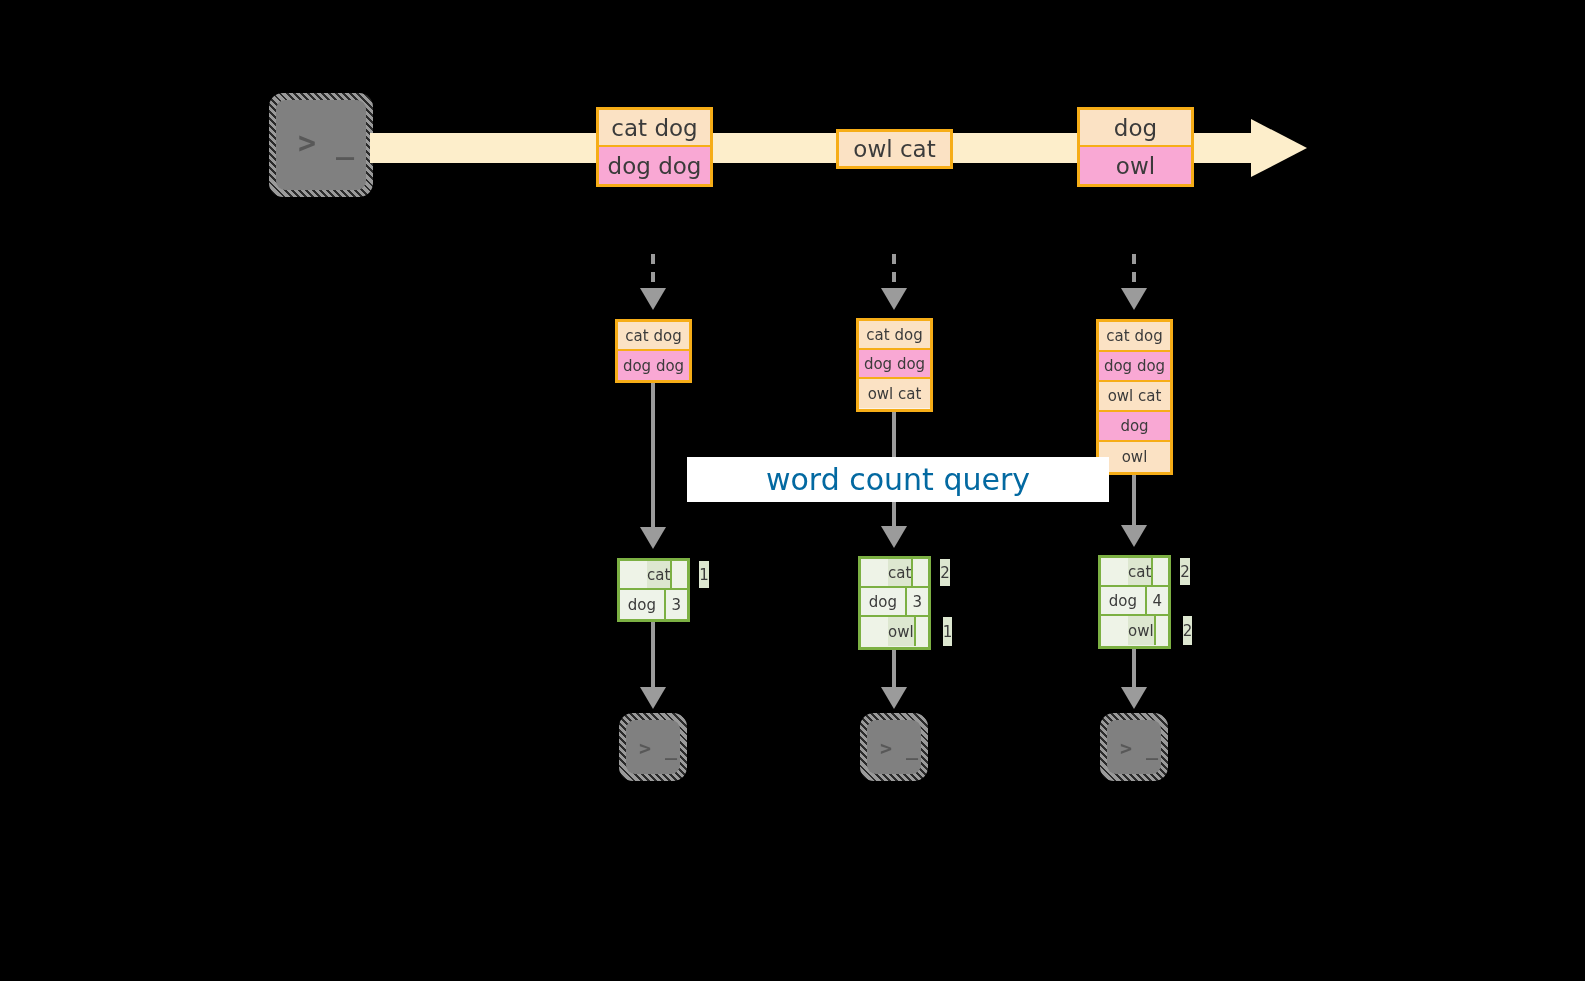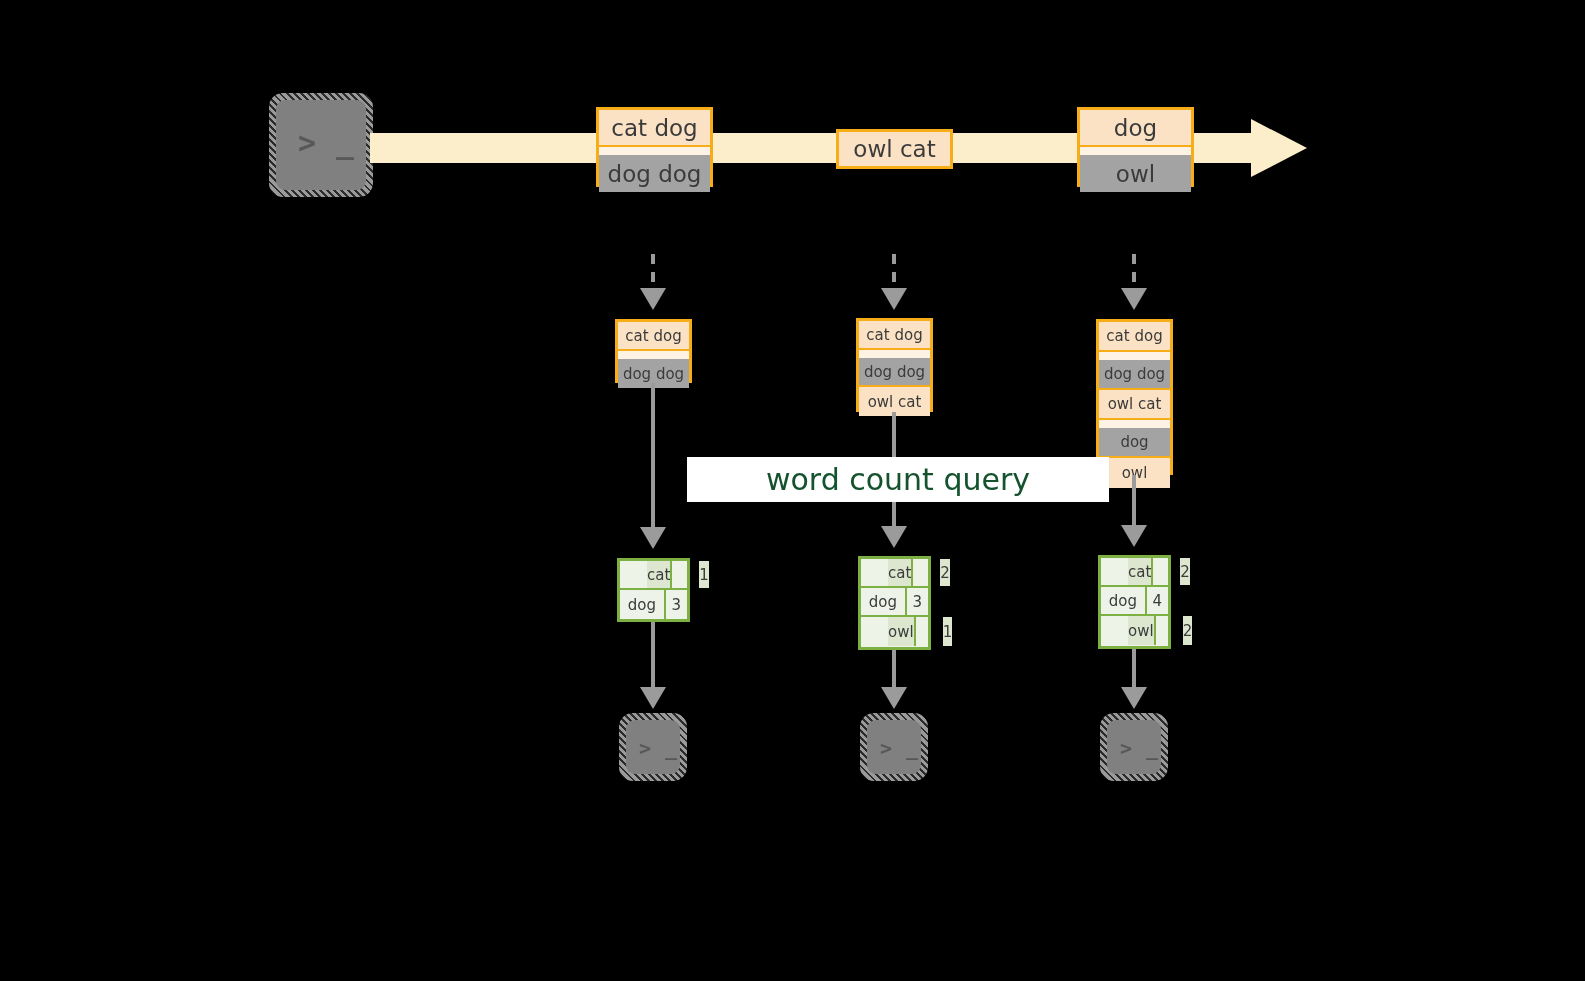--- a/index.html
+++ b/index.html
@@ -73,21 +73,21 @@
     box-sizing: border-box;
     display: flex;
     align-items: center;
     justify-content: center;
     color: #3b3b3b;
     white-space: nowrap;
     border-bottom: 2px solid #f6ad17;
   }
   .recrow:last-child { border-bottom: none; }
   .recrow.shade { background: #fbe2c4; }
-  .recrow.light { background: #a3a3a3; margin-top: 8px; }
+  .recrow.light { background: #f9a8d4; }
 
   
   .restable {
     position: absolute;
     box-sizing: border-box;
     border: 3px solid #7cb043;
     background: #eef3e7;
   }
   .resrow {
     display: flex;
@@ -127,21 +127,21 @@
   }
   
   .query-band {
     position: absolute;
     background: #ffffff;
     display: flex;
     align-items: center;
     justify-content: center;
   }
   .query-band span {
-    color: #14532d;
+    color: #0369a1;
     white-space: nowrap;
   }
 </style>
 </head>
 <body>
 
 <div id="canvas">
 
   <div class="terminal" style="left:269px; top:93px; width:104px; height:104px;">
     <div class="hatch"></div>

